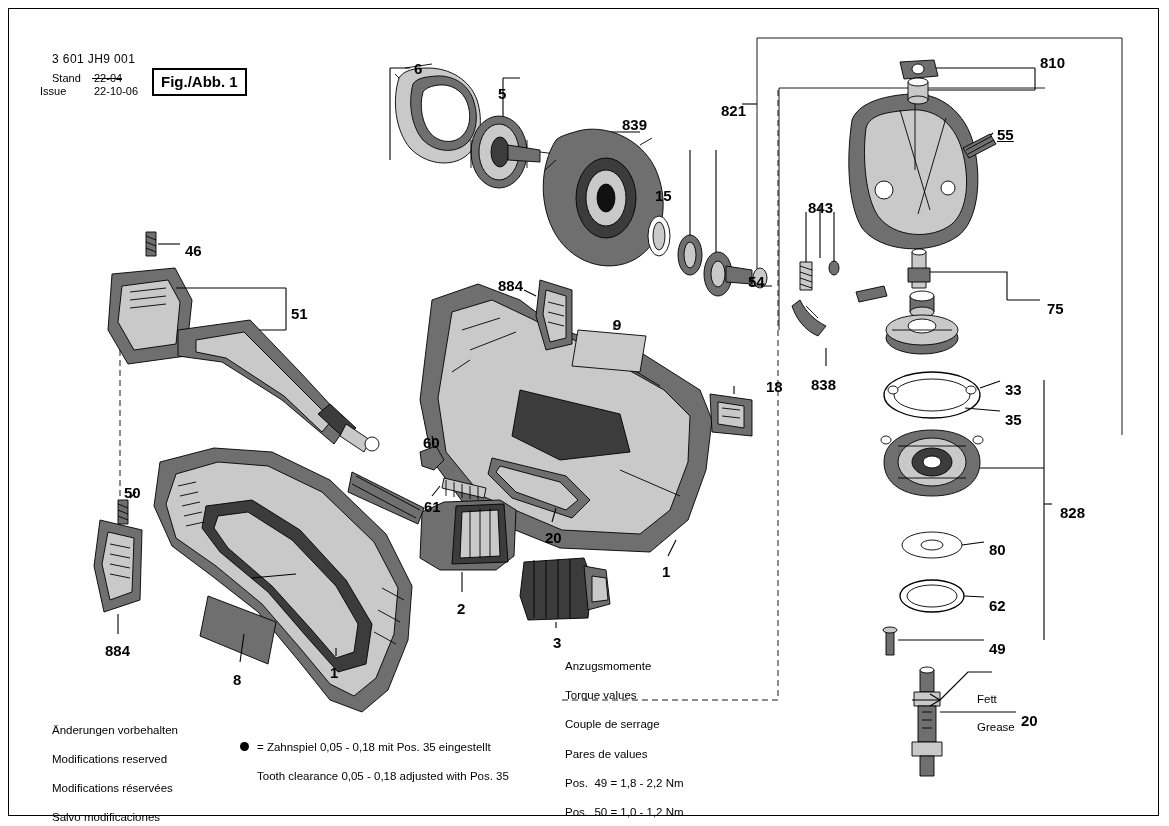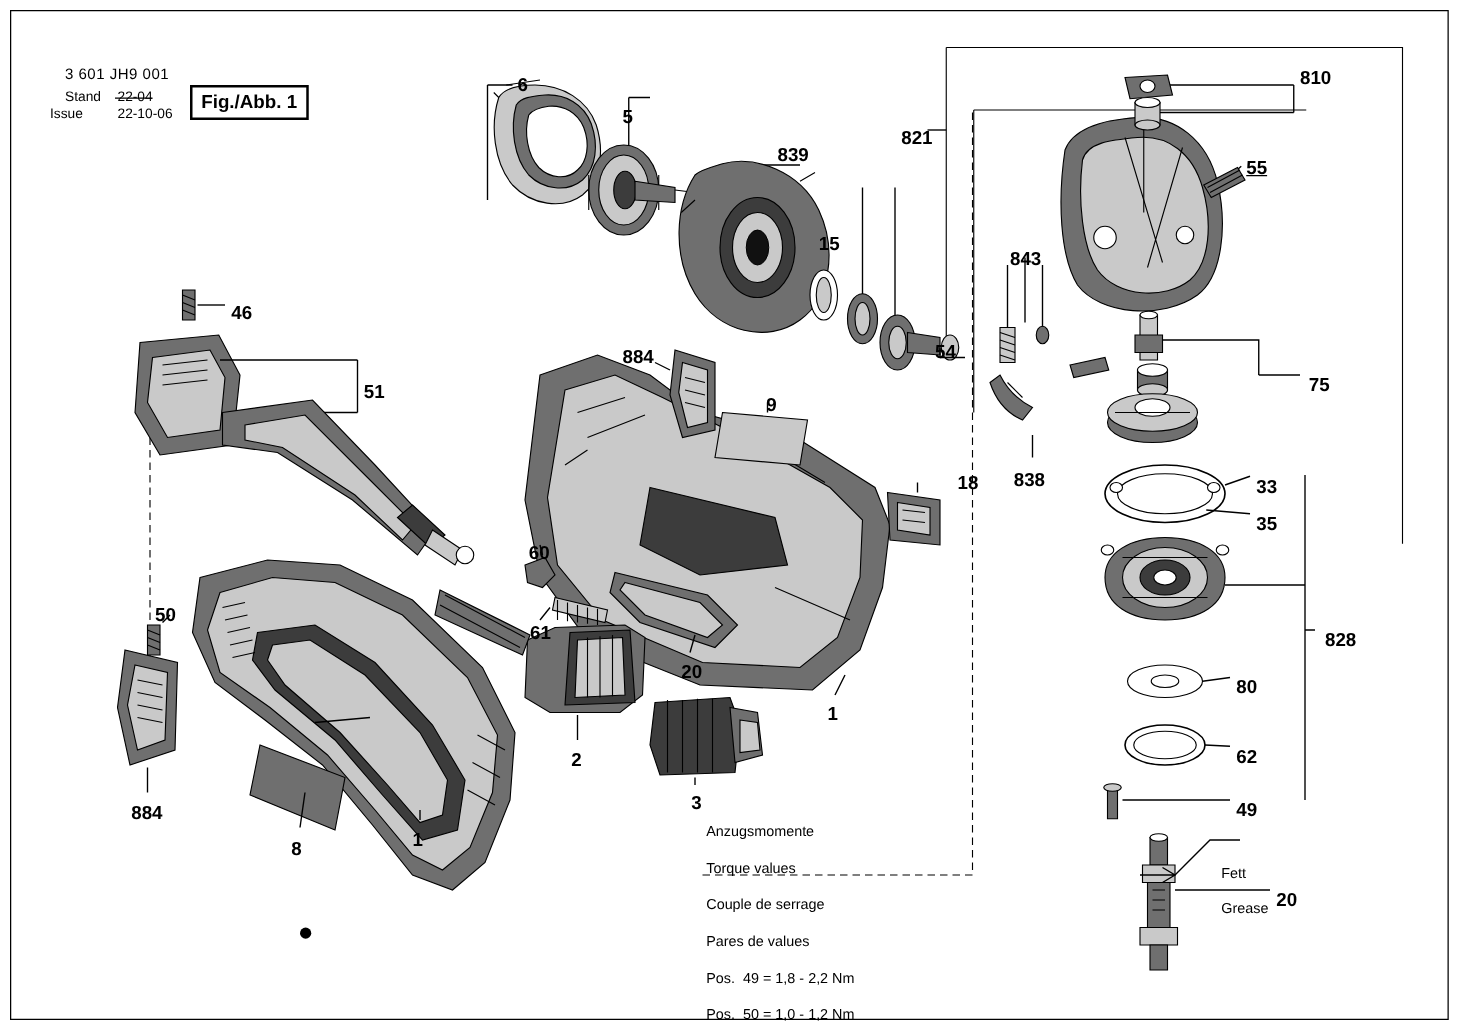--- a/index.html
+++ b/index.html
@@ -380,15 +380,21 @@
 <span>Pares de values</span><br>
 <span>Pos.  49 = 1,8 - 2,2 Nm</span><br>
 <span>Pos.  50 = 1,0 - 1,2 Nm</span><br>
 <br>
 </div>
 
   <div class="fett" style="left:977px; top:692px;"><span>Fett</span><br>
 <span>Grease</span></div>
 
   <div class="note-dot" style="left:240px; top:742px;"></div>
-
+  <div class="note-text" style="left:257px; top:740px;"><span>= Zahnspiel 0,05 - 0,18 mit Pos. 35 eingestellt</span><br>
+<span>Tooth clearance 0,05 - 0,18 adjusted with Pos. 35</span></div>
+
+  <div class="legend" style="left:52px; top:723px;"><span>Änderungen vorbehalten</span><br>
+<span>Modifications reserved</span><br>
+<span>Modifications réservées</span><br>
+<span>Salvo modificaciones</span></div>
 
 </div>
 
 </body></html>

